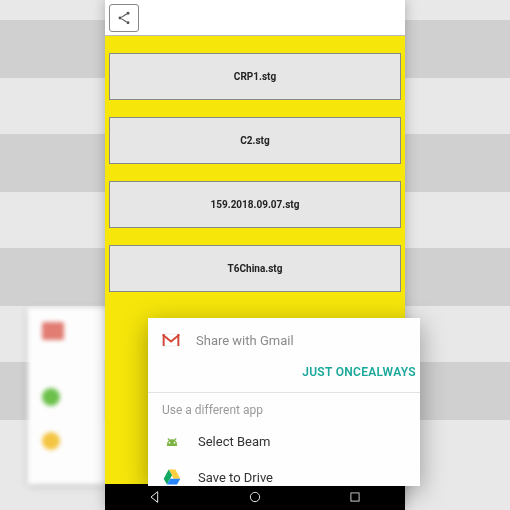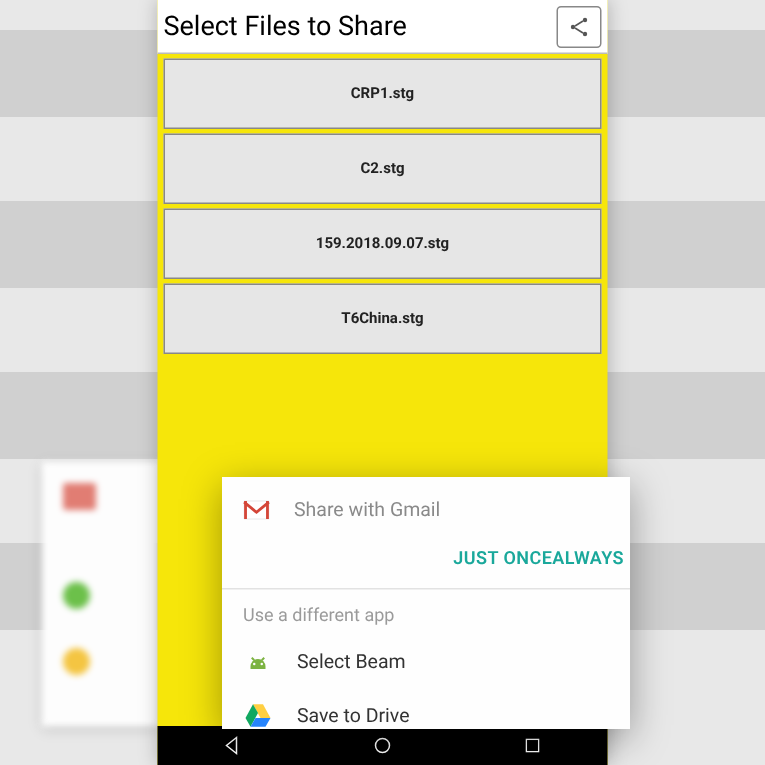--- a/index.html
+++ b/index.html
@@ -43,21 +43,21 @@
   .header-title { font-size: 18px; font-weight: 400; color: #000; }
   .share-btn {
     width: 30px; height: 28px; border: 1px solid #888; border-radius: 3px;
     display: flex; align-items: center; justify-content: center;
     background: #fff;
   }
   .share-btn svg { width: 16px; height: 16px; }
 
   .file-list { padding: 0; }
   .file-item {
-    height: 47px; margin: 3px 4px;
+    height: 47px; margin: 17px 4px;
     background: #e6e6e6;
     border: 1px solid #888;
     display: flex; align-items: center; justify-content: center;
     font-size: 10px; font-weight: bold; color: #222;
   }
 
   
   .dialog {
     position: absolute;
     left: 128px; width: 272px; top: 318px; height: 168px;
@@ -109,21 +109,20 @@
 </div>
 
 <div class="blur-left">
   <div class="bl-icon"></div>
   <div class="bl-blob g"></div>
   <div class="bl-blob y"></div>
 </div>
 
 <div class="phone">
   <div class="header">
-    <div class="header-title">Select Files to Share</div>
     <div class="share-btn">
       <svg viewBox="0 0 24 24">
         <circle cx="18" cy="5" r="2.2" fill="#555"></circle>
         <circle cx="6" cy="12" r="2.2" fill="#555"></circle>
         <circle cx="18" cy="19" r="2.2" fill="#555"></circle>
         <line x1="8" y1="11" x2="16" y2="6" stroke="#555" stroke-width="1.6"></line>
         <line x1="8" y1="13" x2="16" y2="18" stroke="#555" stroke-width="1.6"></line>
       </svg>
     </div>
   </div>

